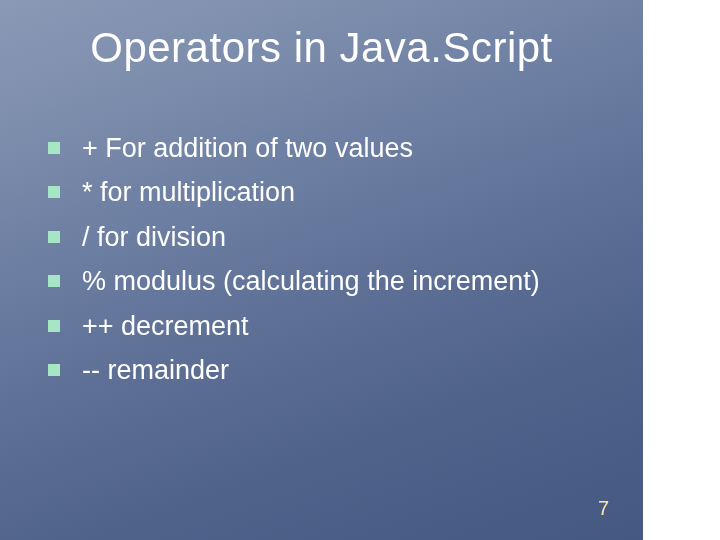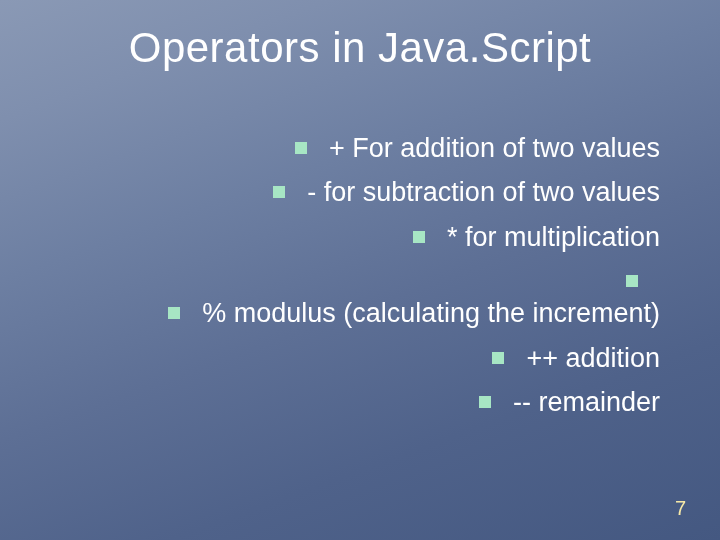--- a/index.html
+++ b/index.html
@@ -3,21 +3,21 @@
 <meta charset="utf-8">
 <style>
   html, body {
     margin: 0;
     padding: 0;
     width: 720px;
     height: 540px;
     overflow: hidden;
   }
   .slide {
-    width: 720px;
+    width: 643px;
     height: 540px;
     background: linear-gradient(160deg,
       #8a99b5 0%,
       #7f8fae 15%,
       #6d7fa2 35%,
       #5d6f95 55%,
       #4f628a 75%,
       #445881 100%);
     position: relative;
     font-family: Verdana, Geneva, sans-serif;
@@ -40,21 +40,20 @@
     position: absolute;
     top: 130px;
     left: 48px;
     right: 60px;
   }
   .item {
     display: flex;
     align-items: flex-start;
     margin-bottom: 8px;
     line-height: 1.35;
-    justify-content: flex-end;
   }
   .bullet {
     width: 12px;
     height: 12px;
     background: #a7e6c4;
     margin-top: 12px;
     margin-right: 22px;
     flex-shrink: 0;
   }
   .text {
@@ -75,36 +74,33 @@
 <div class="slide">
   <div class="title">Operators in Java.Script</div>
 
   <div class="content">
     <div class="item">
       <div class="bullet"></div>
       <div class="text">+ For addition of two values</div>
     </div>
     <div class="item">
       <div class="bullet"></div>
-      <div class="text">- for subtraction of two values</div>
-    </div>
-    <div class="item">
-      <div class="bullet"></div>
       <div class="text">* for multiplication</div>
     </div>
     <div class="item">
       <div class="bullet"></div>
+      <div class="text">/ for division</div>
     </div>
     <div class="item">
       <div class="bullet"></div>
       <div class="text">% modulus (calculating the increment)</div>
     </div>
     <div class="item">
       <div class="bullet"></div>
-      <div class="text">++ addition</div>
+      <div class="text">++ decrement</div>
     </div>
     <div class="item">
       <div class="bullet"></div>
       <div class="text">-- remainder</div>
     </div>
   </div>
 
   <div class="pagenum">7</div>
 </div>
 

